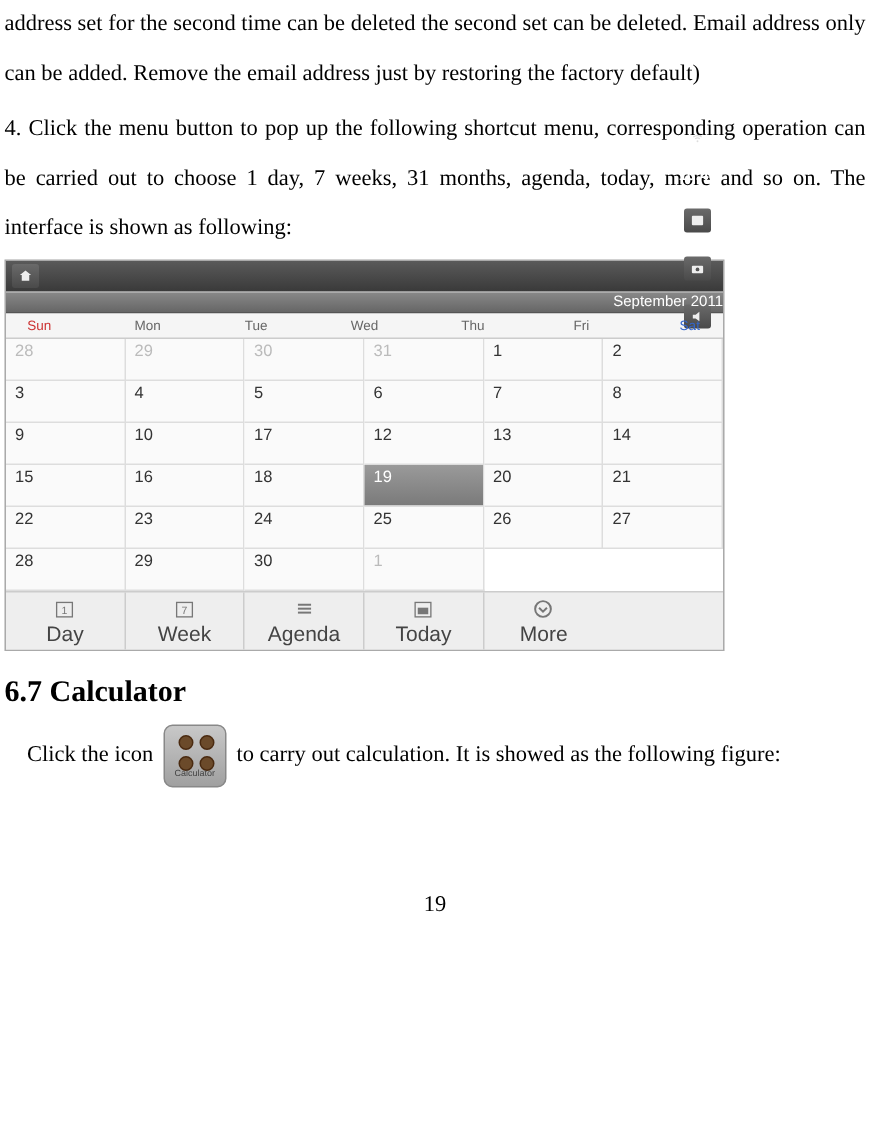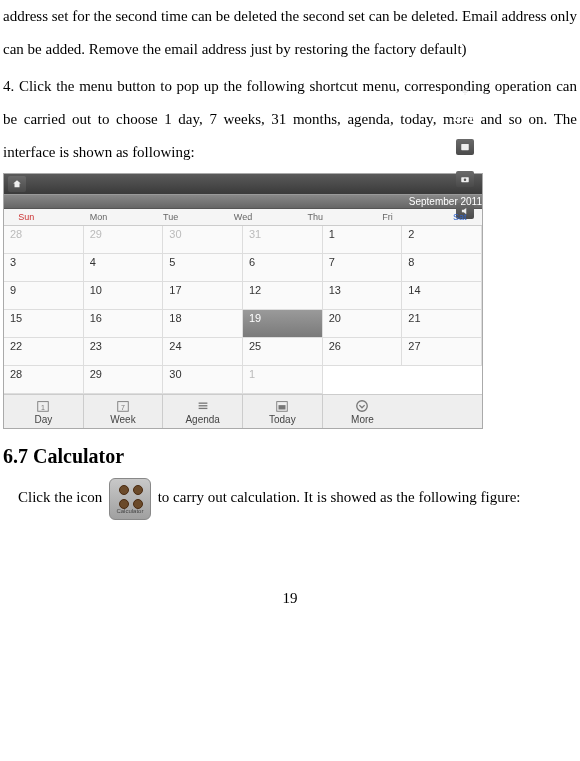--- a/index.html
+++ b/index.html
@@ -21,21 +21,21 @@
   .dow .sat { color: #36c; }
   .grid { display: grid; grid-template-columns: repeat(6,1fr); background: #fff; }
   .cell { height: 28px; border-right: 1px solid #ddd; border-bottom: 1px solid #ddd; font-size: 11px; padding: 2px 0 0 6px; color: #333; background: #fafafa; }
   .cell.gray { color: #bbb; }
   .cell.sel { background: linear-gradient(#9a9a9a,#7a7a7a); color: #fff; }
   .bottom-tabs { display: grid; grid-template-columns: repeat(6,1fr); background: #eee; border-top: 1px solid #ccc; }
   .tab { text-align: center; padding: 4px 0 3px 0; border-right: 1px solid #ccc; }
   .tab:last-child { border-right: none; }
   .tab .ticon { height: 14px; display: flex; align-items: center; justify-content: center; }
   .tab .ticon svg { width: 14px; height: 14px; fill: #777; }
-  .tab .tlabel { font-size: 10px; color: #444; margin-top: 1px; }
+  .tab .tlabel { font-size: 14px; color: #444; margin-top: 1px; }
   .inline-row { line-height: 2.2; text-align: justify; display: block; margin-left: 15px; }
   .calc-icon { display: inline-block; vertical-align: middle; width: 42px; height: 42px; background: linear-gradient(#c8c8c8,#a0a0a0); border-radius: 6px; border: 1px solid #888; position: relative; margin: 0 3px; }
   .calc-dots { position: absolute; top: 6px; left: 9px; width: 24px; height: 24px; display: grid; grid-template-columns: 1fr 1fr; gap: 4px; }
   .calc-dots span { background: #6b4a2a; border-radius: 50%; border: 1px solid #4a2a10; }
   .calc-label { position: absolute; bottom: 1px; width: 100%; text-align: center; font-size: 6px; color: #444; font-family: Arial, sans-serif; }
   .page-num { text-align: center; font-size: 15px; margin-top: 70px; }
 </style>
 </head>
 <body>
 <div class="page">

